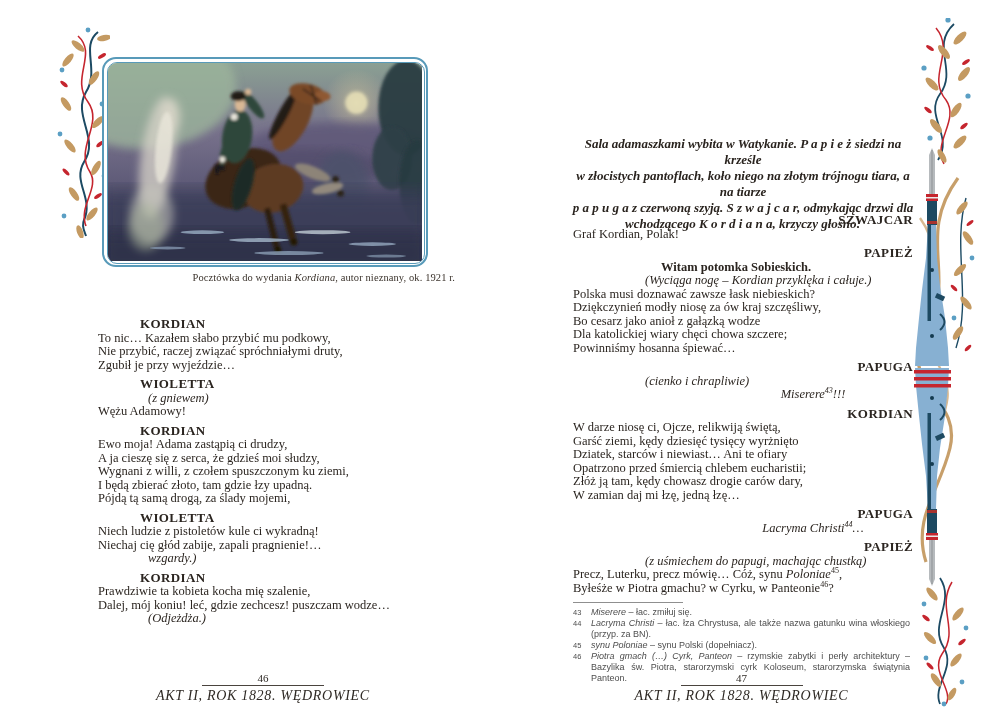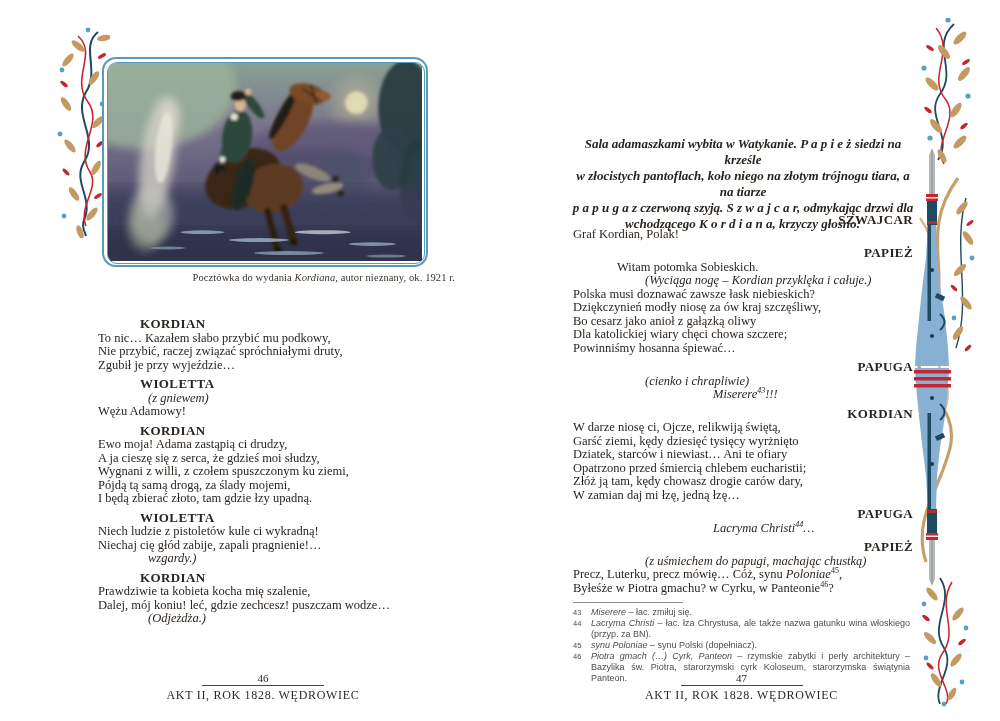--- a/index.html
+++ b/index.html
@@ -25,42 +25,42 @@
   .dialogue{position:absolute;font-size:12.5px;line-height:13.5px;}
   .dlg-left{left:98px;top:312px;width:362px;}
   .dlg-right{left:573px;top:208px;width:340px;}
   .ln{white-space:normal;}
   .speaker{font-weight:bold;font-size:13px;letter-spacing:.4px;margin:5px 0 1px 42px;}
   .dlg-right .speaker{margin-left:33px;text-align:right;}
   .verse{margin-left:0;}
   .stage{margin-left:50px;font-style:italic;}
   .dlg-right .stage{margin-left:72px;}
   .cue{}
-  .dlg-right .cue{margin-left:44px;}
-  .cue-far{margin-left:140px;font-style:italic;}
+  .dlg-right .cue{margin-left:88px;font-weight:bold;}
+  .cue-far{margin-left:140px;font-style:italic;text-align:center;}
 
   
   .direction{position:absolute;left:571px;top:136px;width:344px;text-align:center;
              font-style:italic;font-size:13px;line-height:16px;font-weight:600;color:#29231e;}
 
   
   .footnotes{position:absolute;left:573px;top:602px;width:337px;
              font-family:"Liberation Sans",sans-serif;color:#4d4d4d;}
   .fn-sep{width:110px;border-top:1px solid #8f8f8f;margin-bottom:4px;}
   .fn{display:flex;}
   .fn-num{flex:0 0 18px;font-size:7.5px;padding-top:1px;}
   .fn-text{flex:1;font-size:9px;line-height:11px;text-align:justify;}
 
   
   .footer{position:absolute;top:672px;text-align:center;}
   .footer-left{left:98px;width:330px;}
   .footer-right{left:573px;width:337px;}
   .pagenum{font-size:11px;color:#2e2924;}
   .footer-rule{width:122px;margin:1px auto 2px auto;border-top:1px solid #4a443e;}
-  .running-title{font-size:12px;letter-spacing:.7px;color:#2e2924;}
+  .running-title{font-size:14px;letter-spacing:.7px;color:#2e2924;font-style:italic;}
 </style>
 </head>
 <body>
 
 <div class="sheet">
 
   <div class="orn orn-left">
     <svg width="56" height="212" viewBox="0 0 56 212">
       <path d="M44 6 C26 20 46 44 32 66 C18 90 46 112 30 136 C18 156 40 172 30 194 C27 201 31 206 32 210" stroke="#1c4a63" stroke-width="2" fill="none"></path>
       <path d="M24 10 C44 28 16 52 34 76 C50 98 20 122 36 146 C46 162 24 180 32 200" stroke="#c5252e" stroke-width="1.6" fill="none"></path>
@@ -290,22 +290,22 @@
         <div class="ln verse"><span>To nic… Kazałem słabo przybić mu podkowy,</span></div>
         <div class="ln verse"><span>Nie przybić, raczej związać spróchniałymi druty,</span></div>
         <div class="ln verse"><span>Zgubił je przy wyjeździe…</span></div>
         <div class="ln speaker"><span>WIOLETTA</span></div>
         <div class="ln stage"><span class="it">(z gniewem)</span></div>
         <div class="ln cue"><span>Wężu Adamowy!</span></div>
         <div class="ln speaker"><span>KORDIAN</span></div>
         <div class="ln verse"><span>Ewo moja! Adama zastąpią ci drudzy,</span></div>
         <div class="ln verse"><span>A ja cieszę się z serca, że gdzieś moi słudzy,</span></div>
         <div class="ln verse"><span>Wygnani z willi, z czołem spuszczonym ku ziemi,</span></div>
+        <div class="ln verse"><span>I będą zbierać złoto, tam gdzie łzy upadną.</span></div>
         <div class="ln verse"><span>Pójdą tą samą drogą, za ślady mojemi,</span></div>
-        <div class="ln verse"><span>I będą zbierać złoto, tam gdzie łzy upadną.</span></div>
         <div class="ln speaker"><span>WIOLETTA</span></div>
         <div class="ln verse"><span>Niech ludzie z pistoletów kule ci wykradną!</span></div>
         <div class="ln verse"><span>Niechaj cię głód zabije, zapali pragnienie!…</span></div>
         <div class="ln stage"><span class="it">wzgardy.)</span></div>
         <div class="ln speaker"><span>KORDIAN</span></div>
         <div class="ln verse"><span>Prawdziwie ta kobieta kocha mię szalenie,</span></div>
         <div class="ln verse"><span>Dalej, mój koniu! leć, gdzie zechcesz! puszczam wodze…</span></div>
         <div class="ln stage"><span class="it">(Odjeżdża.)</span></div>
       </div>
 
@@ -326,21 +326,21 @@
       </div>
 
     <div class="dialogue dlg-right">
         <div class="ln speaker"><span>SZWAJCAR</span></div>
         <div class="ln verse"><span>Graf Kordian, Polak!</span></div>
         <div class="ln speaker"><span>PAPIEŻ</span></div>
         <div class="ln cue"><span>Witam potomka Sobieskich.</span></div>
         <div class="ln stage"><span class="it">(Wyciąga nogę – Kordian przyklęka i całuje.)</span></div>
         <div class="ln verse"><span>Polska musi doznawać zawsze łask niebieskich?</span></div>
         <div class="ln verse"><span>Dziękczynień modły niosę za ów kraj szczęśliwy,</span></div>
-        <div class="ln verse"><span>Bo cesarz jako anioł z gałązką oliwy</span></div>
+        <div class="ln verse"><span>Bo cesarz jako anioł z gałązką wodze</span></div>
         <div class="ln verse"><span>Dla katolickiej wiary chęci chowa szczere;</span></div>
         <div class="ln verse"><span>Powinniśmy hosanna śpiewać…</span></div>
         <div class="ln speaker"><span>PAPUGA</span></div>
         <div class="ln stage"><span class="it">(cienko i chrapliwie)</span></div>
         <div class="ln cue-far"><span class="it">Miserere</span><sup>43</sup><span class="it">!!!</span></div>
         <div class="ln speaker"><span>KORDIAN</span></div>
         <div class="ln verse"><span>W darze niosę ci, Ojcze, relikwiją świętą,</span></div>
         <div class="ln verse"><span>Garść ziemi, kędy dziesięć tysięcy wyrżnięto</span></div>
         <div class="ln verse"><span>Dziatek, starców i niewiast… Ani te ofiary</span></div>
         <div class="ln verse"><span>Opatrzono przed śmiercią chlebem eucharistii;</span></div>

